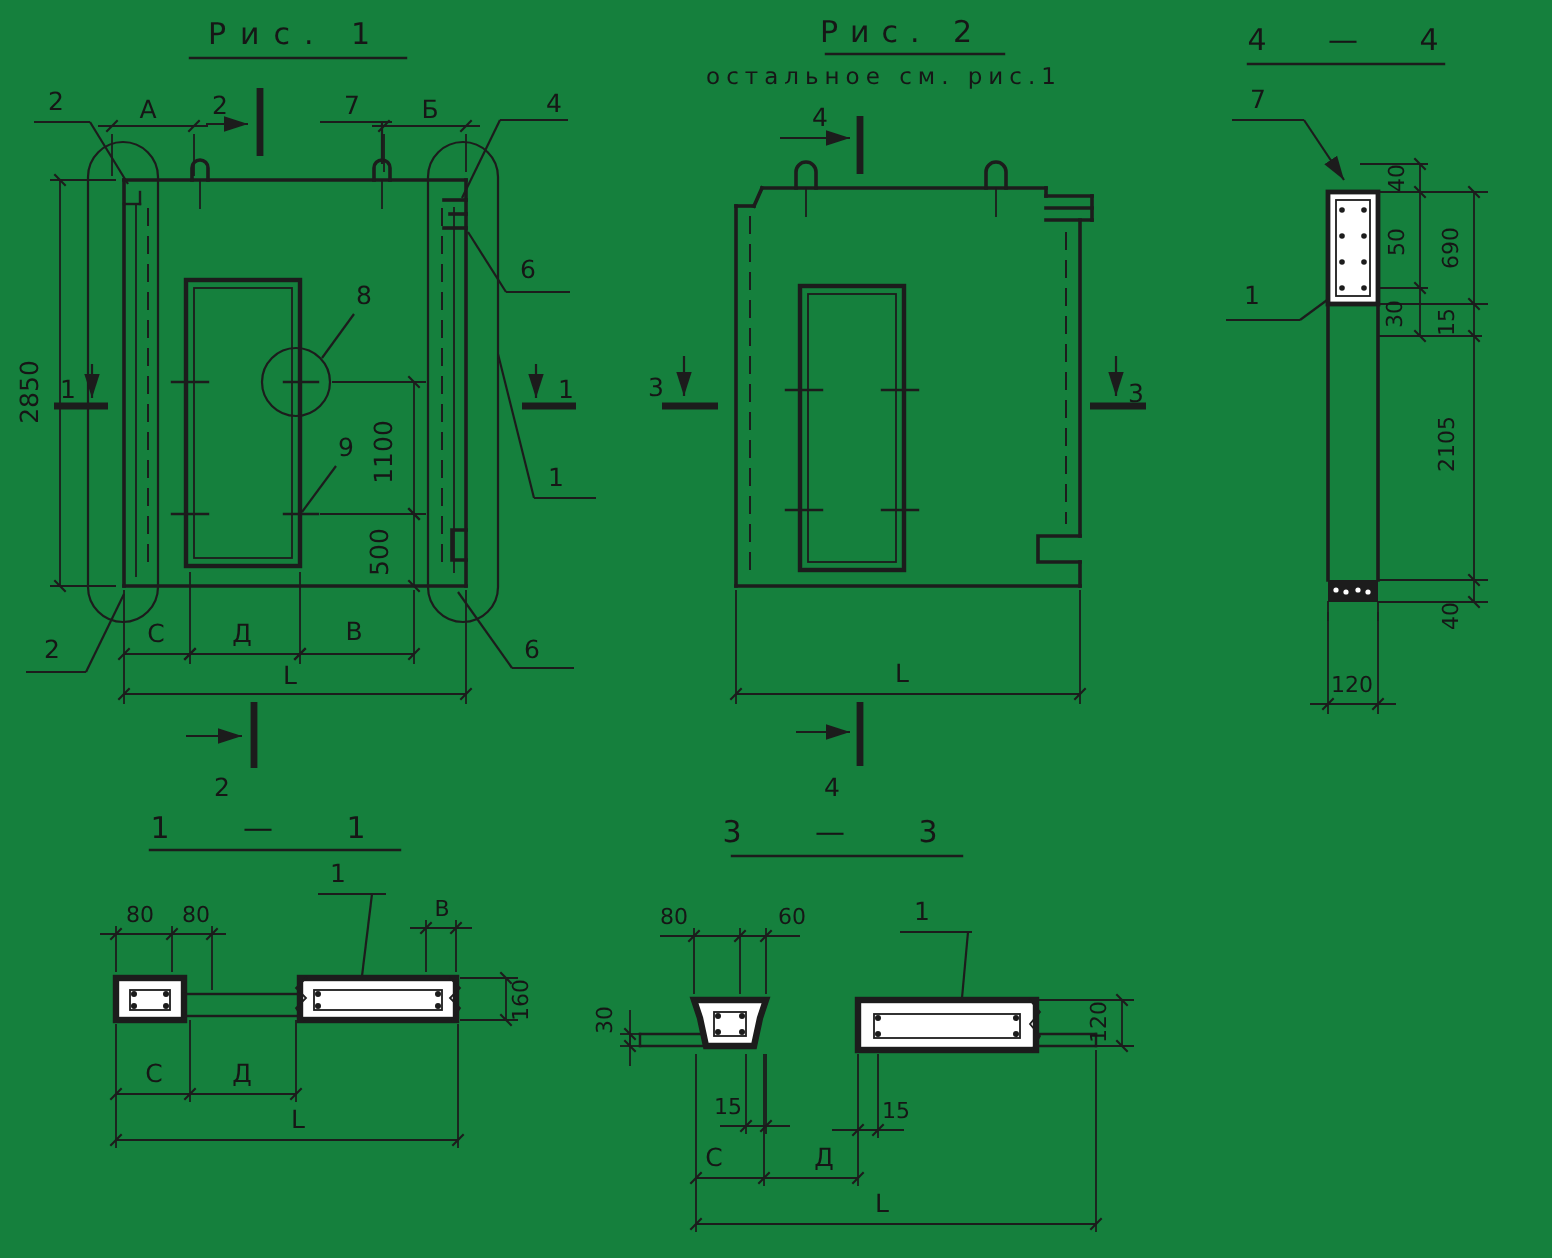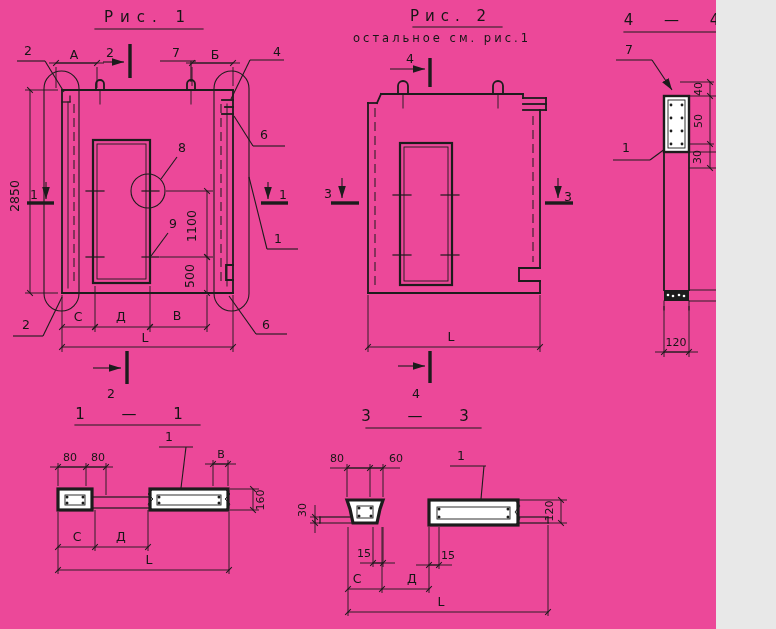--- a/index.html
+++ b/index.html
@@ -1,16 +1,16 @@
 <!DOCTYPE html>
 <html><head>
 <meta charset="utf-8">
 <style>
   html,body{margin:0;padding:0;background:#e8e8e8;}
-  .stage{width:716px;height:629px;background:#ec4899;position:relative;overflow:hidden;
+  .stage{width:776px;height:629px;background:#15803d;position:relative;overflow:hidden;
          font-family:"DejaVu Sans",sans-serif;}
   svg{display:block}
   .o{stroke:#1c1c1c;fill:none;stroke-width:1.8;stroke-linecap:square}
   .o2{stroke:#1c1c1c;fill:none;stroke-width:2.2;stroke-linecap:square}
   .tn{stroke:#1c1c1c;fill:none;stroke-width:0.9;stroke-linecap:square}
   .tm{stroke:#1c1c1c;fill:none;stroke-width:1.2;stroke-linecap:square}
   .dsh{stroke:#1c1c1c;fill:none;stroke-width:1;stroke-dasharray:9 5}
   .dim{stroke:#1c1c1c;fill:none;stroke-width:0.9}
   .ldr{stroke:#1c1c1c;fill:none;stroke-width:1.1}
   .bar{stroke:#1c1c1c;stroke-width:3.4;fill:none}

